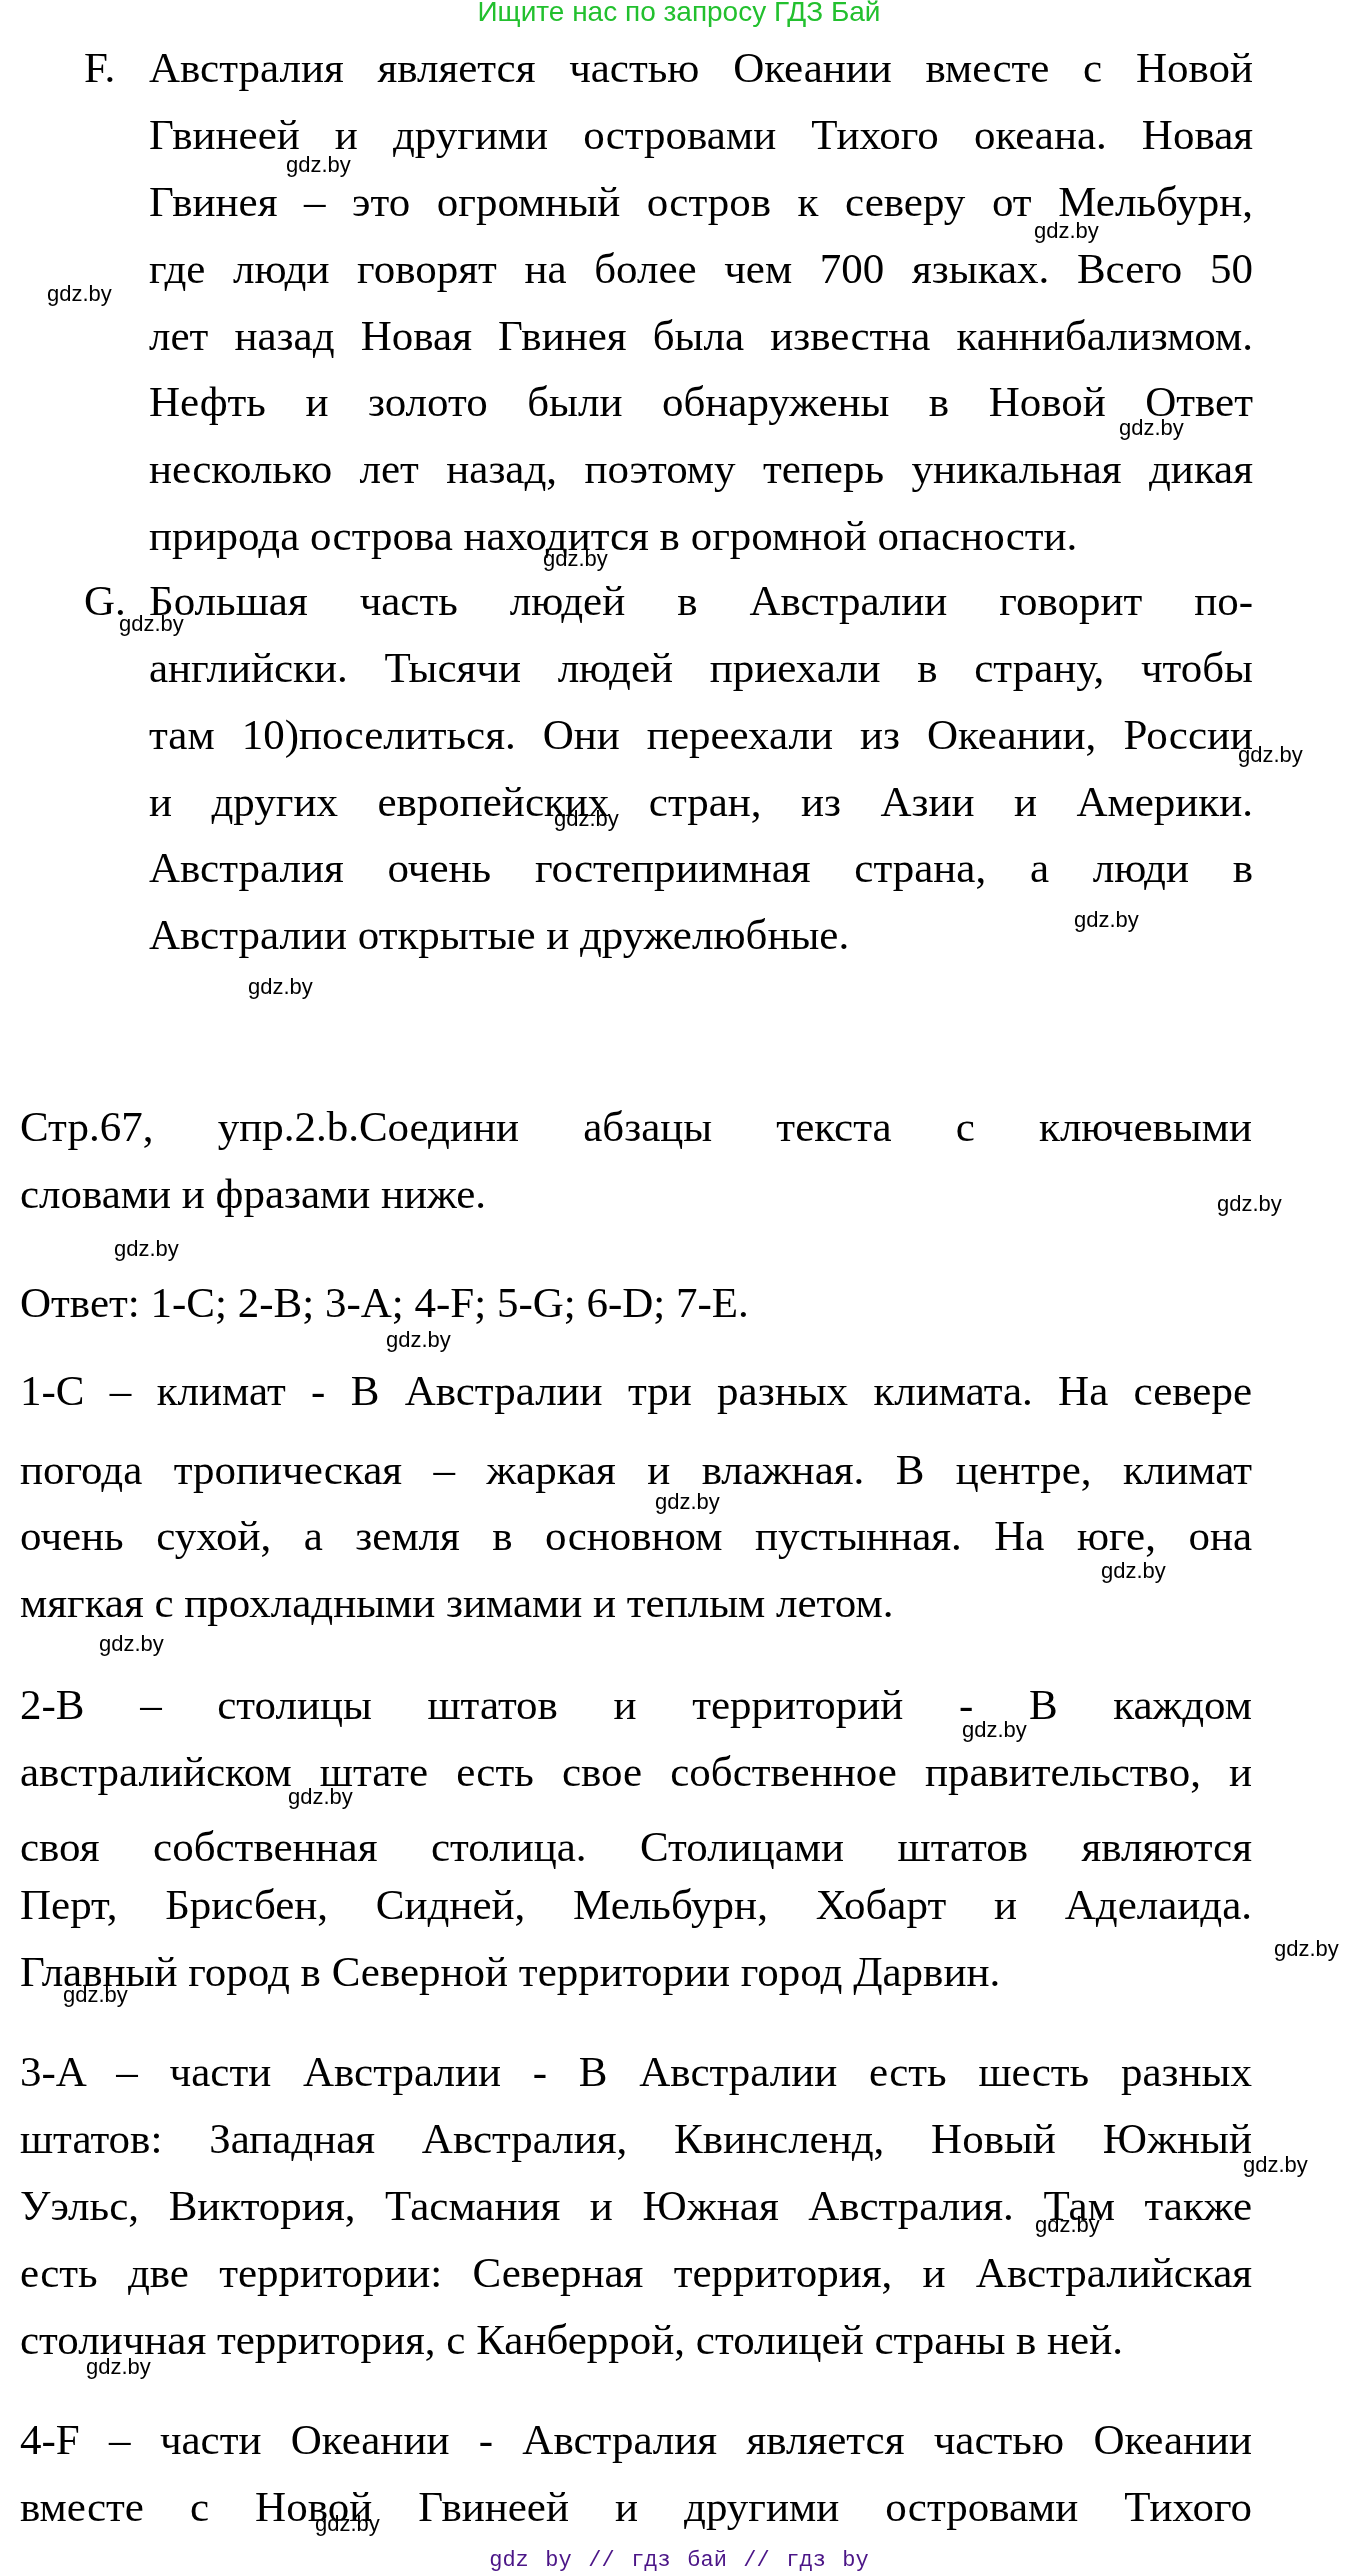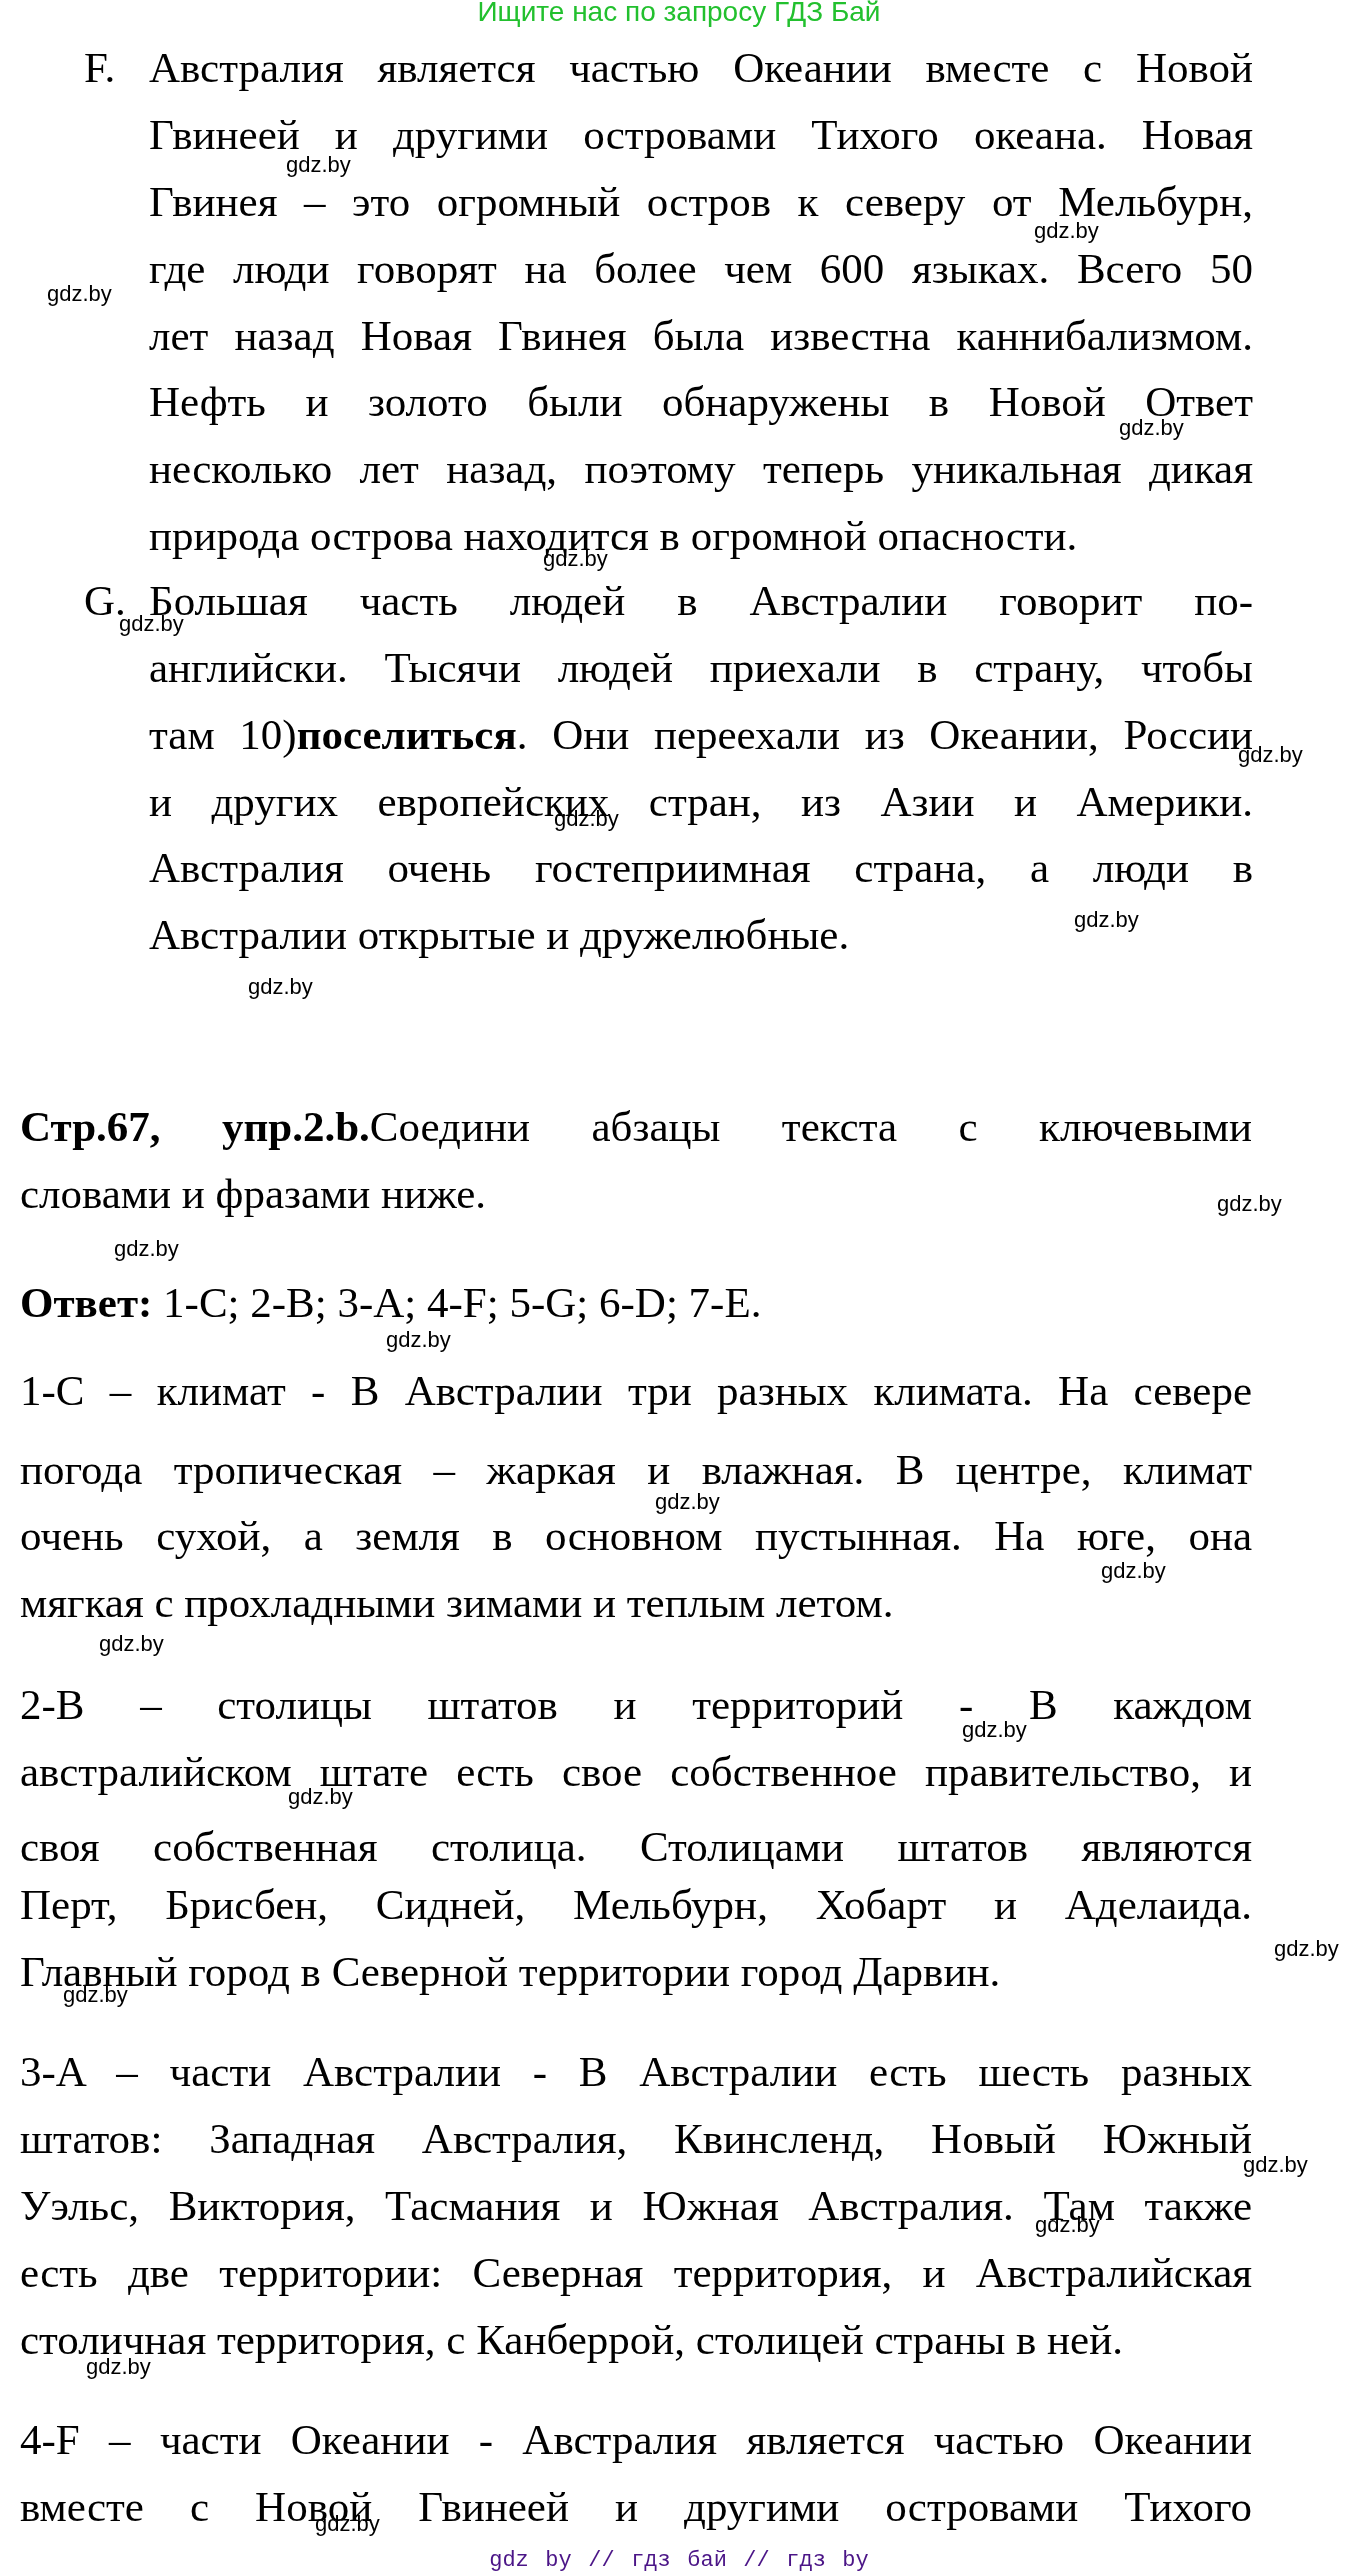--- a/index.html
+++ b/index.html
@@ -48,41 +48,41 @@
     .justify {
       text-align: justify;
       text-align-last: justify;
       white-space: normal;
     }
     .marker {
       position: absolute;
       font-size: 43px;
       line-height: 50px;
     }
-    .bold { font-weight: bold; margin-top: 36px; }
+    .bold { font-weight: normal; margin-top: 36px; }
     .watermark {
       position: absolute;
       font-family: "Liberation Sans", sans-serif;
       font-size: 22px;
       line-height: 23.4px;
       color: #000000;
       white-space: nowrap;
     }
   </style>
 </head>
 <body>
 
 <div class="top-banner">Ищите нас по запросу ГДЗ Бай</div>
 
 <div>
   <div class="marker" style="left:84px; top:43px;">F.</div>
   <div class="line justify" style="left:149px; top:43px; width:1104px;">Австралия является частью Океании вместе с Новой</div>
   <div class="line justify" style="left:149px; top:110px; width:1104px;">Гвинеей и другими островами Тихого океана. Новая</div>
   <div class="line justify" style="left:149px; top:177px; width:1104px;">Гвинея – это огромный остров к северу от Мельбурн,</div>
-  <div class="line justify" style="left:149px; top:244px; width:1104px;">где люди говорят на более чем 600 языках. Всего 50</div>
+  <div class="line justify" style="left:149px; top:244px; width:1104px;">где люди говорят на более чем 700 языках. Всего 50</div>
   <div class="line justify" style="left:149px; top:311px; width:1104px;">лет назад Новая Гвинея была известна каннибализмом.</div>
   <div class="line justify" style="left:149px; top:377px; width:1104px;">Нефть и золото были обнаружены в Новой Ответ</div>
   <div class="line justify" style="left:149px; top:444px; width:1104px;">несколько лет назад, поэтому теперь уникальная дикая</div>
   <div class="line" style="left:149px; top:511px;">природа острова находится в огромной опасности.</div>
 </div>
 
 <div>
   <div class="marker" style="left:84px; top:576px;">G.</div>
   <div class="line justify" style="left:149px; top:576px; width:1104px;">Большая часть людей в Австралии говорит по-</div>
   <div class="line justify" style="left:149px; top:643px; width:1104px;">английски. Тысячи людей приехали в страну, чтобы</div>

